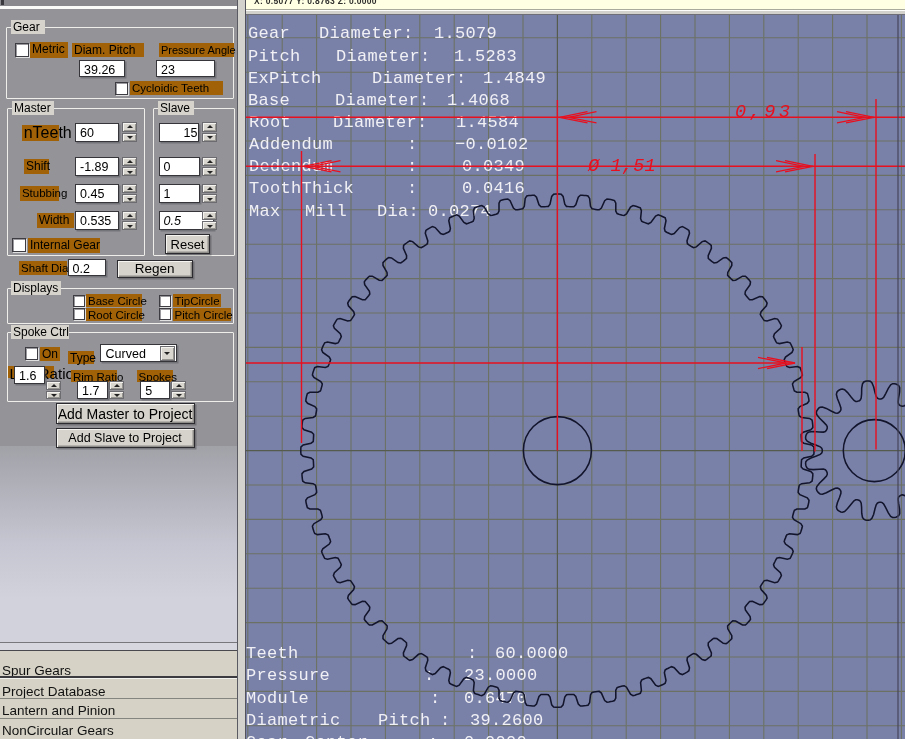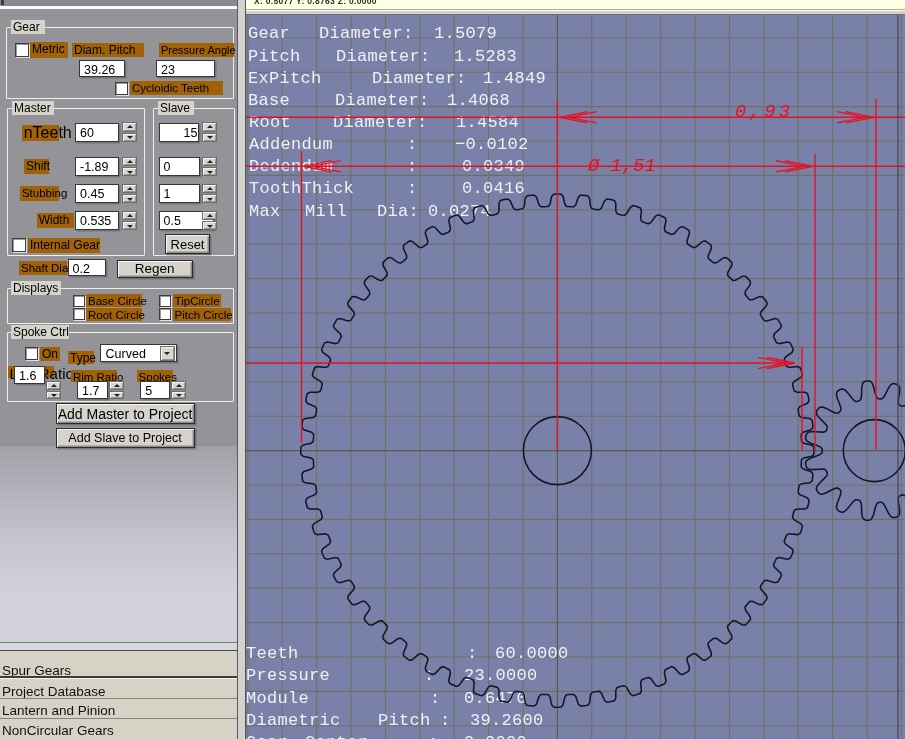--- a/index.html
+++ b/index.html
@@ -112,21 +112,21 @@
   </div>
 <div class="edit" style="left:158.6px;top:184px;width:41px;height:19px;">1</div>
 <div class="spin" style="left:202px;top:184px;height:19px;">
     <div class="u" style="top:0;height:9.0px;">
       <div class="tri-u" style="top:2.0px;"></div>
     </div>
     <div class="d" style="top:10.0px;height:9.0px;">
       <div class="tri-d" style="top:2.5px;"></div>
     </div>
   </div>
-<div class="edit" style="left:158.6px;top:211px;width:55px;height:19px;">0.5</div>
+<div class="edit" style="left:158.6px;top:211px;width:55px;height:19px;font-style:italic;">0.5</div>
 <div class="spin" style="left:202px;top:211px;height:19px;">
     <div class="u" style="top:0;height:9.0px;">
       <div class="tri-u" style="top:2.0px;"></div>
     </div>
     <div class="d" style="top:10.0px;height:9.0px;">
       <div class="tri-d" style="top:2.5px;"></div>
     </div>
   </div>
 <div class="btn" style="left:165px;top:234px;width:45px;height:20px;font-size:13px;padding-top:2.0px;">Reset</div>
 <div class="lab" style="left:19px;top:261px;width:48px;height:14px;font-size:11.5px;box-sizing:border-box;">Shaft Dia</div>

